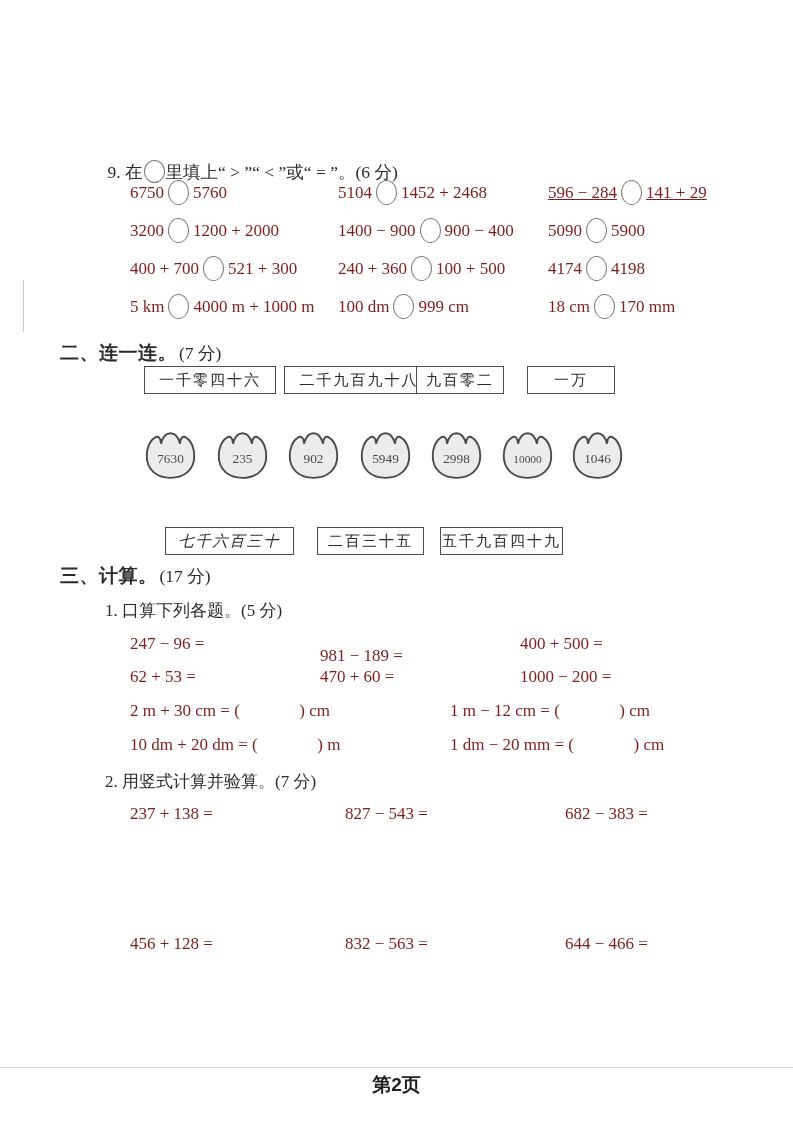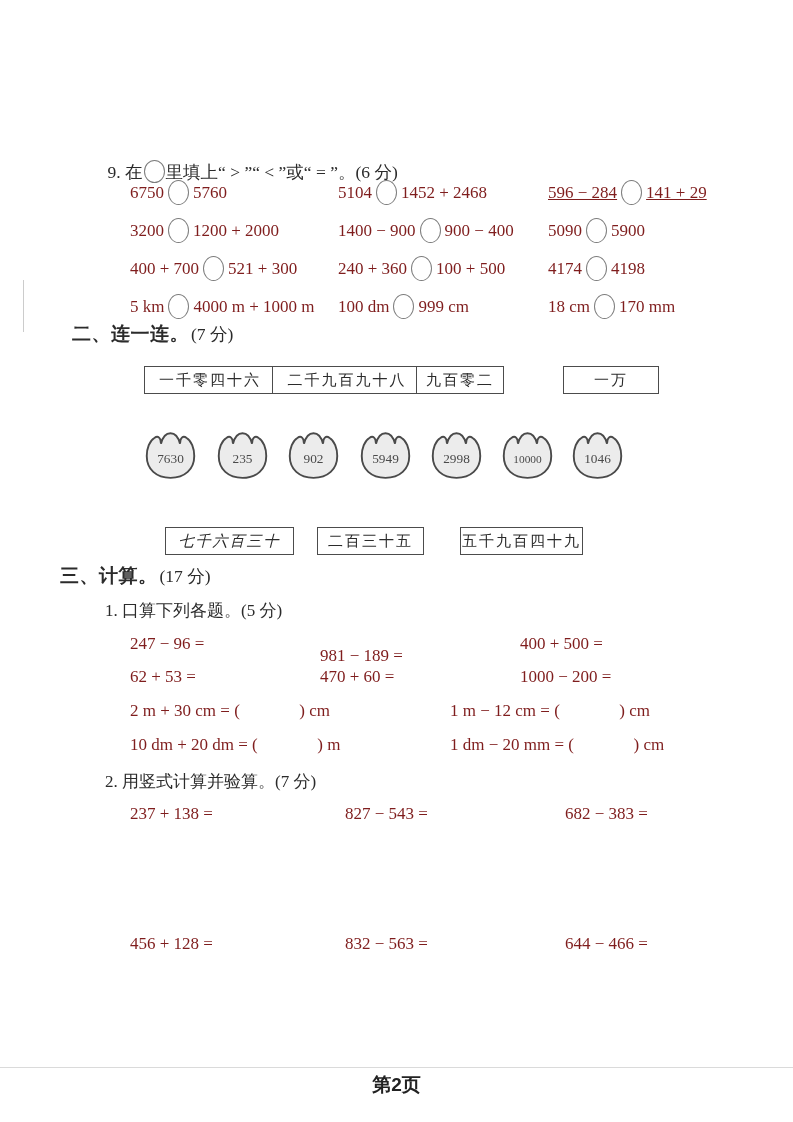--- a/index.html
+++ b/index.html
@@ -43,29 +43,29 @@
       <div class="abs math" style="left:208px;top:38px;"><span>1400 − 900</span><span class="cmp-circle"></span><span>900 − 400</span></div>
       <div class="abs math" style="left:418px;top:38px;"><span>5090</span><span class="cmp-circle"></span><span>5900</span></div>
       <div class="abs math" style="left:0px;top:76px;"><span>400 + 700</span><span class="cmp-circle"></span><span>521 + 300</span></div>
       <div class="abs math" style="left:208px;top:76px;"><span>240 + 360</span><span class="cmp-circle"></span><span>100 + 500</span></div>
       <div class="abs math" style="left:418px;top:76px;"><span>4174</span><span class="cmp-circle"></span><span>4198</span></div>
       <div class="abs math" style="left:0px;top:114px;"><span>5 km</span><span class="cmp-circle"></span><span>4000 m + 1000 m</span></div>
       <div class="abs math" style="left:208px;top:114px;"><span>100 dm</span><span class="cmp-circle"></span><span>999 cm</span></div>
       <div class="abs math" style="left:418px;top:114px;"><span>18 cm</span><span class="cmp-circle"></span><span>170 mm</span></div>
     </div>
 
-  <div class="abs" style="left:60px;top:321px;margin-left:12px;">
+  <div class="abs" style="left:60px;top:340px;">
     <span class="sec-heading-bold">二、连一连。</span><span class="sec-heading-points">(7 分)</span>
   </div>
 
   <div id="boxes-top">
       <div class="wordbox" style="left:144px;top:366px;width:132px;">一千零四十六</div>
-      <div class="wordbox" style="left:272px;top:366px;width:150px;">二千九百九十八</div>
+      <div class="wordbox" style="left:284px;top:366px;width:150px;">二千九百九十八</div>
       <div class="wordbox" style="left:416px;top:366px;width:88px;">九百零二</div>
-      <div class="wordbox" style="left:527px;top:366px;width:96px;margin-left:36px;">一万</div>
+      <div class="wordbox" style="left:527px;top:366px;width:88px;">一万</div>
     </div>
   <div id="tulips">
       <svg class="tulip" viewBox="0 0 60 54" style="left:142px;top:430px;">
         <path d="M 5 27 C 5 41 15 50 30 50 C 45 50 55 41 55 27 C 55 19 52 11 47 8 C 43 5 40 8 40 14 C 38 6 34 3 30 3 C 26 3 22 6 20 14 C 20 8 17 5 13 8 C 8 11 5 19 5 27 Z" fill="#ececec" stroke="#4a4a4a" stroke-width="2"></path>
         <text x="30" y="34" text-anchor="middle" font-size="14" font-family="&quot;Liberation Serif&quot;,&quot;DejaVu Serif&quot;,serif" fill="#4a4a4a">7630</text>
       </svg>
       <svg class="tulip" viewBox="0 0 60 54" style="left:214px;top:430px;">
         <path d="M 5 27 C 5 41 15 50 30 50 C 45 50 55 41 55 27 C 55 19 52 11 47 8 C 43 5 40 8 40 14 C 38 6 34 3 30 3 C 26 3 22 6 20 14 C 20 8 17 5 13 8 C 8 11 5 19 5 27 Z" fill="#ececec" stroke="#4a4a4a" stroke-width="2"></path>
         <text x="30" y="34" text-anchor="middle" font-size="14" font-family="&quot;Liberation Serif&quot;,&quot;DejaVu Serif&quot;,serif" fill="#4a4a4a">235</text>
       </svg>
@@ -86,21 +86,21 @@
         <text x="30" y="34" text-anchor="middle" font-size="12" font-family="&quot;Liberation Serif&quot;,&quot;DejaVu Serif&quot;,serif" fill="#4a4a4a">10000</text>
       </svg>
       <svg class="tulip" viewBox="0 0 60 54" style="left:569px;top:430px;">
         <path d="M 5 27 C 5 41 15 50 30 50 C 45 50 55 41 55 27 C 55 19 52 11 47 8 C 43 5 40 8 40 14 C 38 6 34 3 30 3 C 26 3 22 6 20 14 C 20 8 17 5 13 8 C 8 11 5 19 5 27 Z" fill="#ececec" stroke="#4a4a4a" stroke-width="2"></path>
         <text x="30" y="34" text-anchor="middle" font-size="14" font-family="&quot;Liberation Serif&quot;,&quot;DejaVu Serif&quot;,serif" fill="#4a4a4a">1046</text>
       </svg>
     </div>
   <div id="boxes-bottom">
       <div class="wordbox" style="left:165px;top:527px;width:129px;font-style:italic;">七千六百三十</div>
       <div class="wordbox" style="left:317px;top:527px;width:107px;">二百三十五</div>
-      <div class="wordbox" style="left:460px;top:527px;width:123px;">五千九百四十九</div>
+      <div class="wordbox" style="left:440px;top:527px;width:123px;">五千九百四十九</div>
     </div>
 
   <div class="abs" style="left:60px;top:563px;">
     <span class="sec-heading-bold">三、计算。</span><span class="sec-heading-points">(17 分)</span>
   </div>
 
   <div class="abs sub-label" style="left:105px;top:599px;">1. 口算下列各题。(5 分)</div>
   <div class="abs" id="oral-rows" style="left:130px;top:634px;width:640px;height:70px;">
       <div class="abs math" style="left:0px;top:0px;">247 − 96 =</div>
       <div class="abs math" style="left:190px;top:12px;">981 − 189 =</div>

